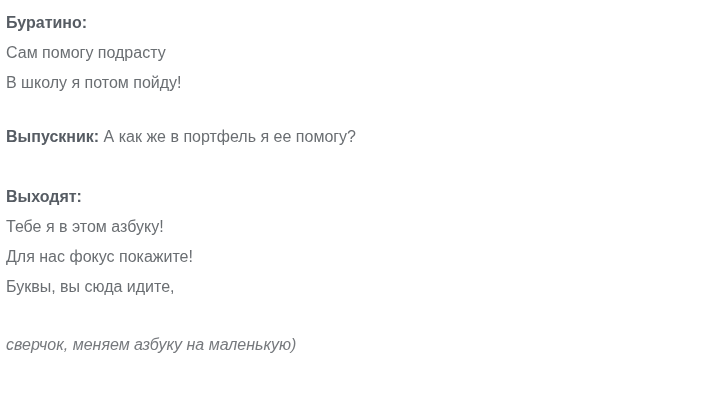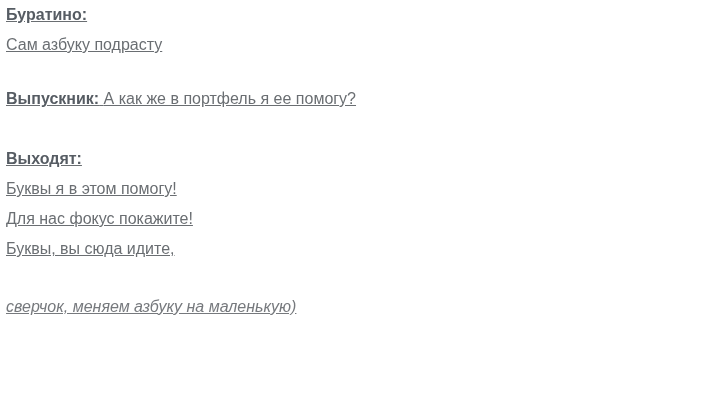--- a/index.html
+++ b/index.html
@@ -20,22 +20,21 @@
     overflow: hidden;
     font-family: "Liberation Sans", "DejaVu Sans", sans-serif;
     font-size: 16px;
     line-height: 30px;
     color: var(--text);
   }
   main.script-document {
     padding: 0 10px 0 6px;
   }
   p.block {
-    margin: 0 0 24px 0;
-    text-decoration: underline;
+    margin: 8px 0 24px 0;
   }
   p.block-inline {
     margin-bottom: 30px;
   }
   .speaker {
     display: block;
     font-weight: bold;
     color: var(--speaker);
   }
   .speaker.inline {
@@ -51,31 +50,32 @@
     color: var(--stage);
   }
 </style>
 </head>
 <body>
 
 <main class="script-document">
 
   <p class="block">
     <strong class="speaker">Буратино:</strong>
-    <span class="line">Сам азбуку подрасту</span>
+    <span class="line">Сам помогу подрасту</span>
+    <span class="line">В школу я потом пойду!</span>
   </p>
 
   <p class="block block-inline">
     <strong class="speaker inline">Выпускник:</strong>
     <span>А как же в портфель я ее помогу?</span>
   </p>
 
   <p class="block">
     <strong class="speaker">Выходят:</strong>
-    <span class="line">Буквы я в этом помогу!</span>
+    <span class="line">Тебе я в этом азбуку!</span>
     <span class="line">Для нас фокус покажите!</span>
     <span class="line">Буквы, вы сюда идите,</span>
   </p>
 
   <p class="block stage-direction">
     <span class="line">сверчок, меняем азбуку на маленькую)</span>
   </p>
 
 </main>
 

